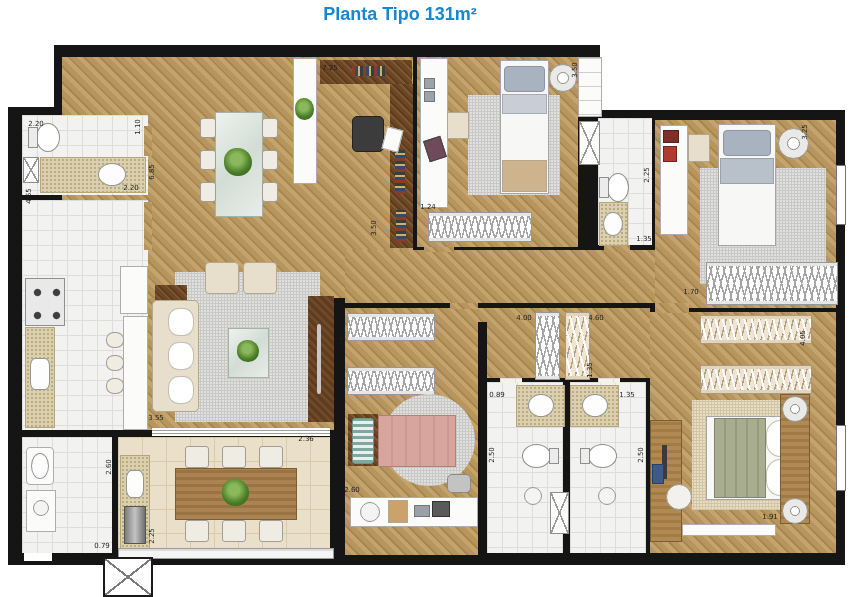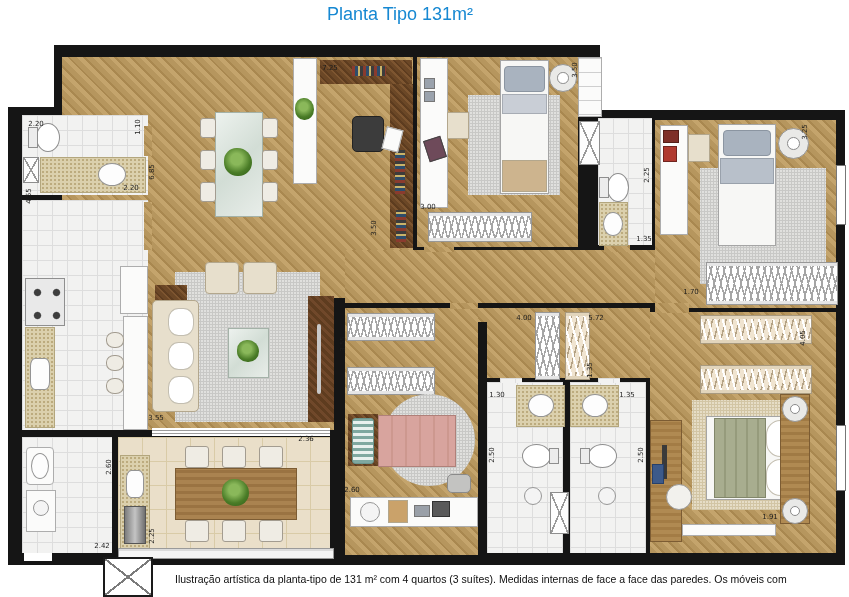--- a/index.html
+++ b/index.html
@@ -57,21 +57,21 @@
   .books-v{position:absolute;background:repeating-linear-gradient(0deg,#8a3b2e 0 3px,#2e4d6b 3px 6px,#c9b36a 6px 8px,#3c3c3c 8px 11px)}
   .tvpanel{position:absolute;background:repeating-linear-gradient(45deg,#5e3c1f 0 3px,#70482a 3px 6px)}
   .tvpanel::after{content:"";position:absolute;left:9px;top:28px;width:4px;height:70px;background:#c8c8c8;border-radius:2px}
   .win{position:absolute;background:linear-gradient(90deg,#fff 44%,#8a8a8a 44% 56%,#fff 56%);border:1px solid #777}
   .railing{position:absolute;background:#f5f5f5;border:1px solid #9a9a9a;
         box-shadow:inset 0 2px 0 #dcdcdc}
   .dim{position:absolute;font-size:7px;line-height:7px;color:#1d1d1d;transform:translate(-50%,-50%);
        white-space:nowrap;z-index:60;font-family:"DejaVu Sans",sans-serif}
   .dim.rot{transform:translate(-50%,-50%) rotate(-90deg)}
   #plan-title{position:absolute;left:400px;top:4px;transform:translateX(-50%);
-       color:#1688d2;font-size:18px;font-weight:normal;white-space:nowrap}
+       color:#1688d2;font-size:18px;font-weight:bold;white-space:nowrap}
   #caption{position:absolute;left:175px;top:573px;width:672px;font-size:10.5px;color:#0d0d0d;white-space:nowrap}
   .bedbody{position:absolute;background:#f7f7f5;border:1px solid #a5a5a5}
 </style>
 </head>
 <body>
 
 <div id="stage">
 
   <div id="plan-title">Planta Tipo 131m²</div>
 
@@ -249,39 +249,38 @@
     <div class="xbox" style="left:103px;top:557px;width:46px;height:36px"></div>
 
     <div class="abs" id="dims" style="left:0;top:0;width:849px;height:597px">
         <span class="dim" style="left: 330px; top: 68px;">7.25</span>
         <span class="dim" style="left: 36px; top: 124px;">2.20</span>
         <span class="dim rot" style="left: 138px; top: 127px;">1.10</span>
         <span class="dim rot" style="left: 29px; top: 196px;">4.55</span>
         <span class="dim" style="left: 131px; top: 188px;">2.20</span>
         <span class="dim rot" style="left: 152px; top: 172px;">6.85</span>
         <span class="dim rot" style="left: 575px; top: 70px;">3.50</span>
-        <span class="dim" style="left: 428px; top: 207px;">3.00</span>
+        <span class="dim" style="left: 428px; top: 207px;">1.24</span>
         <span class="dim rot" style="left: 374px; top: 228px;">3.50</span>
         <span class="dim rot" style="left: 805px; top: 132px;">3.25</span>
         <span class="dim rot" style="left: 647px; top: 175px;">2.25</span>
         <span class="dim" style="left: 644px; top: 239px;">1.35</span>
         <span class="dim" style="left: 691px; top: 292px;">1.70</span>
         <span class="dim" style="left: 156px; top: 418px;">3.55</span>
         <span class="dim" style="left: 306px; top: 439px;">2.36</span>
         <span class="dim rot" style="left: 109px; top: 467px;">2.60</span>
-        <span class="dim" style="left: 102px; top: 546px;">2.42</span>
+        <span class="dim" style="left: 102px; top: 546px;">0.79</span>
         <span class="dim rot" style="left: 152px; top: 536px;">2.25</span>
         <span class="dim rot" style="left: 343px; top: 344px;">3.55</span>
         <span class="dim" style="left: 352px; top: 490px;">2.60</span>
         <span class="dim" style="left: 524px; top: 318px;">4.00</span>
-        <span class="dim" style="left: 596px; top: 318px;">5.72</span>
+        <span class="dim" style="left: 596px; top: 318px;">4.60</span>
         <span class="dim rot" style="left: 590px; top: 370px;">1.35</span>
-        <span class="dim" style="left: 497px; top: 395px;">1.30</span>
+        <span class="dim" style="left: 497px; top: 395px;">0.89</span>
         <span class="dim" style="left: 627px; top: 395px;">1.35</span>
         <span class="dim rot" style="left: 492px; top: 455px;">2.50</span>
         <span class="dim rot" style="left: 641px; top: 455px;">2.50</span>
         <span class="dim rot" style="left: 803px; top: 338px;">4.05</span>
         <span class="dim" style="left: 770px; top: 517px;">1.91</span>
       </div>
   </div>
 
-  <div id="caption">Ilustração artística da planta-tipo de 131 m² com 4 quartos (3 suítes). Medidas internas de face a face das paredes. Os móveis com</div>
 </div>
 
 </body></html>

